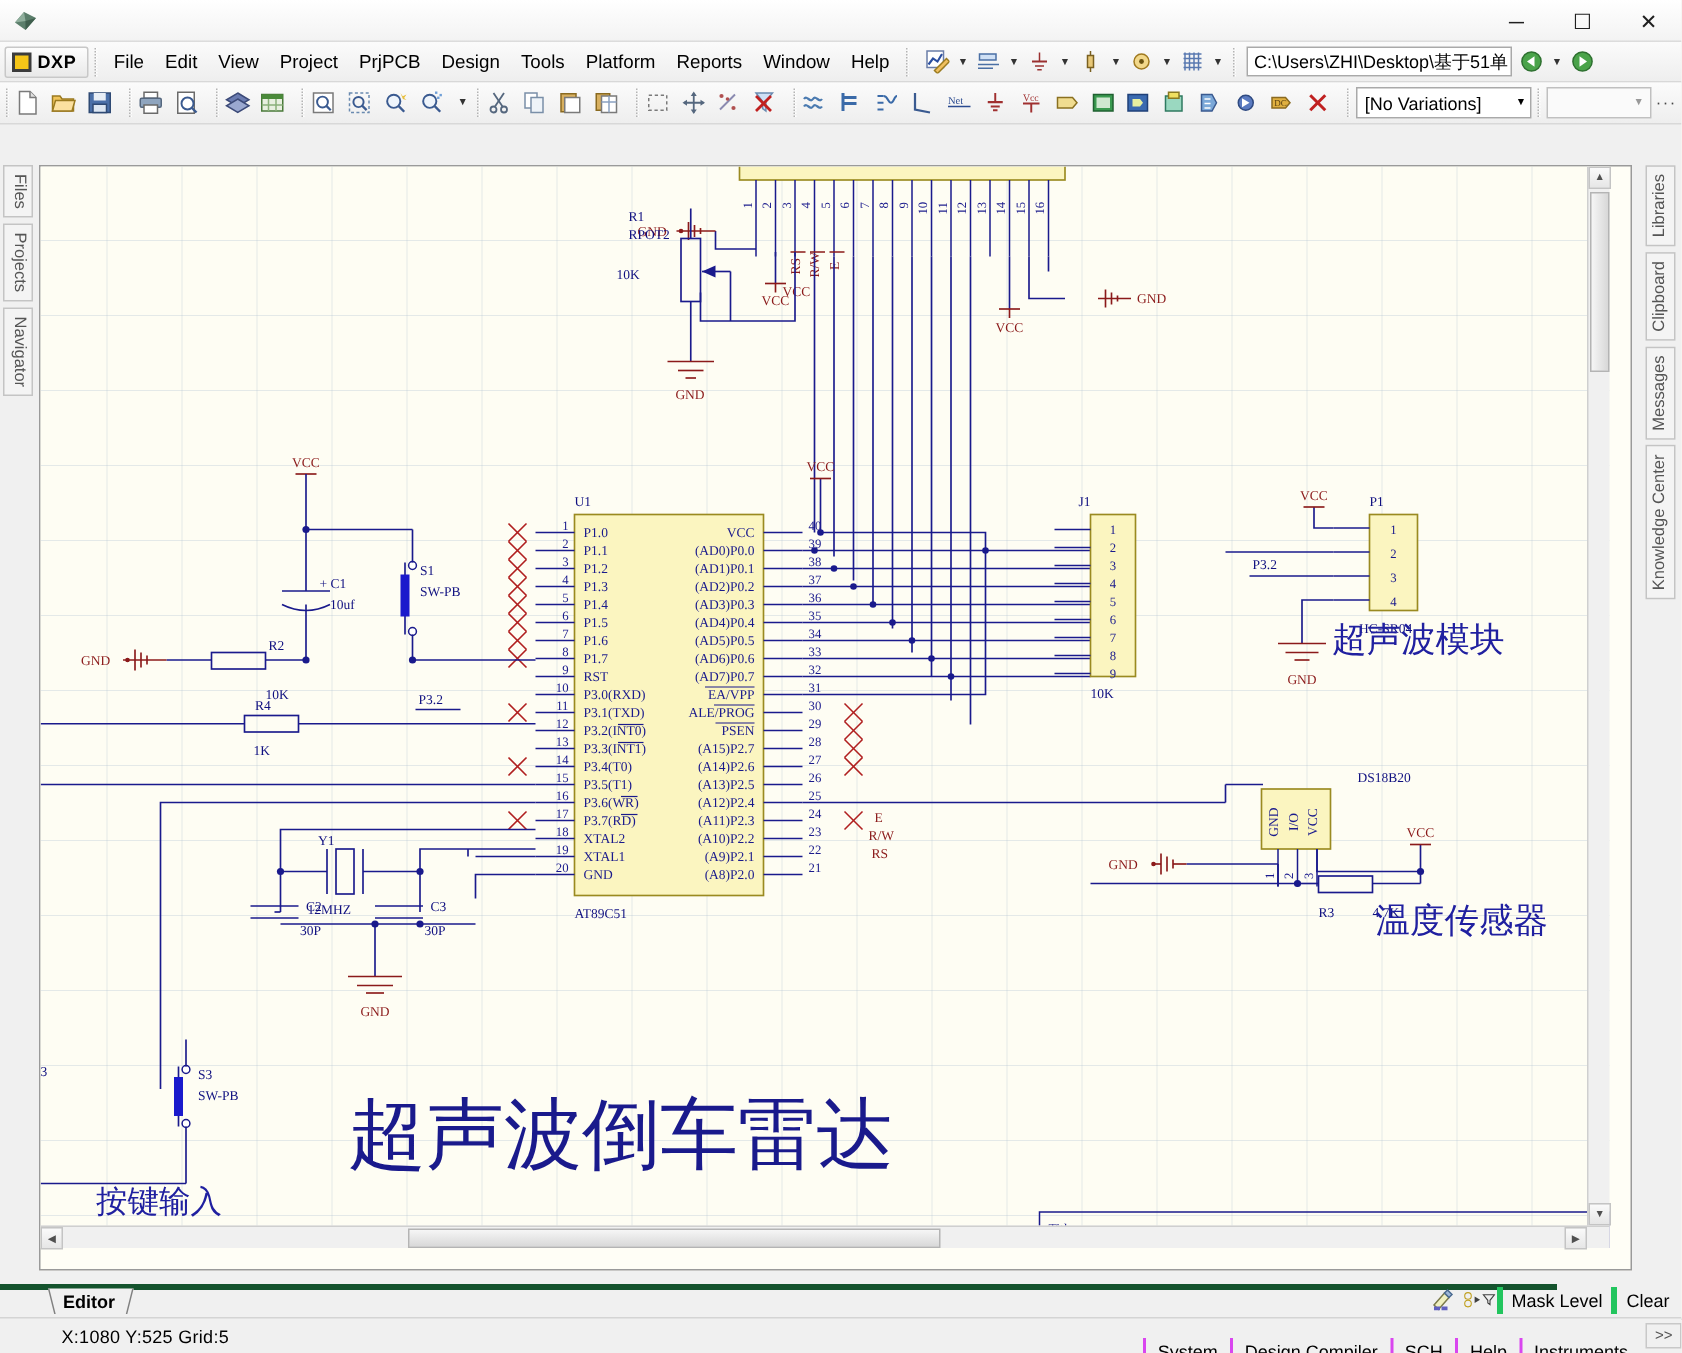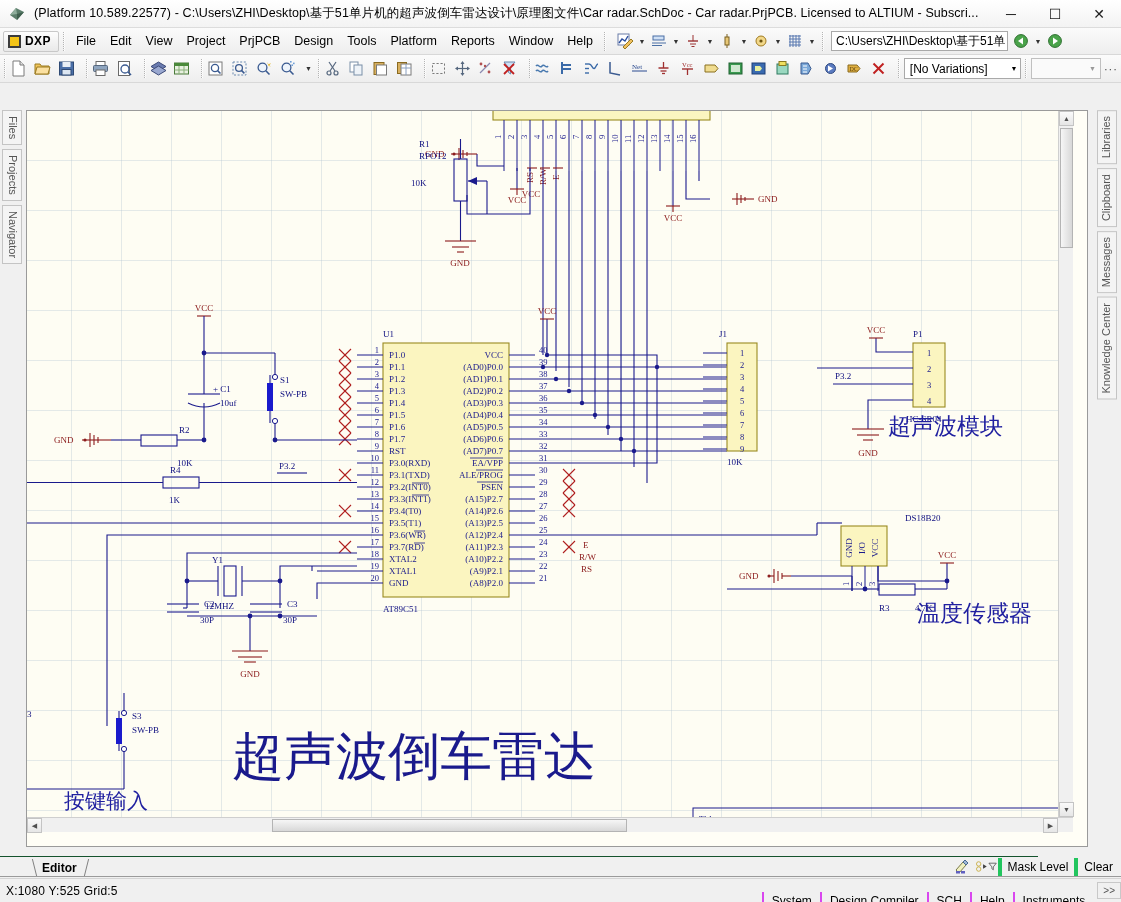--- a/index.html
+++ b/index.html
@@ -99,36 +99,36 @@
   
   .vscroll { position:absolute; right:0; top:0; width:15px; height:721px; background:#f0f0f0; border-left:1px solid #cfcfcf;}
   .hscroll { position:absolute; left:0; bottom:0; height:15px; width:1046px; background:#f0f0f0; border-top:1px solid #cfcfcf;}
   .sbbtn { width:15px;height:15px; background:linear-gradient(#fafafa,#e6e6e6); border:1px solid #c4c4c4;
            display:flex;align-items:center;justify-content:center; font-size:7px; color:#505050;}
   .sbthumbV { position:absolute; left:1px; width:13px; background:linear-gradient(90deg,#f6f6f6,#d8d8d8); border:1px solid #b4b4b4;}
   .sbthumbH { position:absolute; top:1px; height:13px; background:linear-gradient(#f6f6f6,#d8d8d8); border:1px solid #b4b4b4;}
 
   
   .editorrow { position:absolute; left:0; top:856px; width:1038px; height:20px;
-               background:#f0f0f0; border-top:1px solid #14532d; display:flex; align-items:flex-end; }
+               background:#f0f0f0; border-top:4px solid #14532d; display:flex; align-items:flex-end; }
   .editor-tab { margin-left:32px; font-size:12px; font-weight:bold; padding:2px 12px 2px 10px;
                 background:#f0f0f0; position:relative; top:1px; }
   .editor-tab:before,.editor-tab:after{ content:""; position:absolute; top:0; width:1px; height:17px; background:#808080;}
   .editor-tab:before{ left:2px; transform:skewX(14deg);} .editor-tab:after{ right:2px; transform:skewX(-14deg);}
   .editor-underline{ position:absolute; left:0; top:19px; width:1121px; height:1px; background:#9a9a9a;}
 
   
   .mlcluster { position:absolute; right:2px; top:857px; height:19px; display:flex; align-items:center; gap:0; font-size:12px;}
   .mlcluster .ibx { width:24px;height:18px; display:flex;align-items:center;justify-content:center;
                     border:1px solid transparent;}
   .mlcluster .txt { padding:0 6px; border-left:4px solid #22c55e; height:18px; display:flex; align-items:center;}
 
   
   .statusbar { position:absolute; left:0; top:878px; width:1121px; height:24px;
-               background:#f0f0f0; border-top:1px solid #d4d4d4; display:flex; align-items:center; }
+               background:#f0f0f0; border-top:1px solid #d4d4d4; display:flex; align-items:center;padding-left:35px; }
   .coords { font-size:12px; padding-left:6px; letter-spacing:.2px;}
   .sb-right { margin-left:auto; display:flex; align-items:center; height:24px; }
   .sb-btn { font-size:12px; padding:2px 8px; border-left:2px solid #d946ef; height:18px;
             display:flex;align-items:center;margin-top:20px;}
   .sb-more { font-size:10px; padding:2px 5px; border:1px solid #c8c8c8; margin-left:4px; color:#555;}
 
   svg text { font-family:"Liberation Serif", serif; }
 </style>
 </head>
 <body>
@@ -136,21 +136,20 @@
 <div class="app">
 
   <div class="titlebar">
     <div class="tb-icon">
       <svg width="18" height="16" viewBox="0 0 18 16">
         <polygon points="2,9 8,2 16,6 9,14" fill="#5b7e6b"></polygon>
         <polygon points="2,9 8,2 9,8" fill="#8fae9c"></polygon>
         <polygon points="9,8 16,6 9,14" fill="#3f5f4e"></polygon>
       </svg>
     </div>
-    <div class="tb-title">(Platform 10.589.22577) - C:\Users\ZHI\Desktop\基于51单片机的超声波倒车雷达设计\原理图文件\Car radar.SchDoc - Car radar.PrjPCB. Licensed to ALTIUM - Subscri...</div>
     <div class="tb-btns">
       <div class="tb-btn">─</div>
       <div class="tb-btn">☐</div>
       <div class="tb-btn close">✕</div>
     </div>
   </div>
 
   <div class="menubar">
     <div class="dxp">
       <span class="sq"></span>

